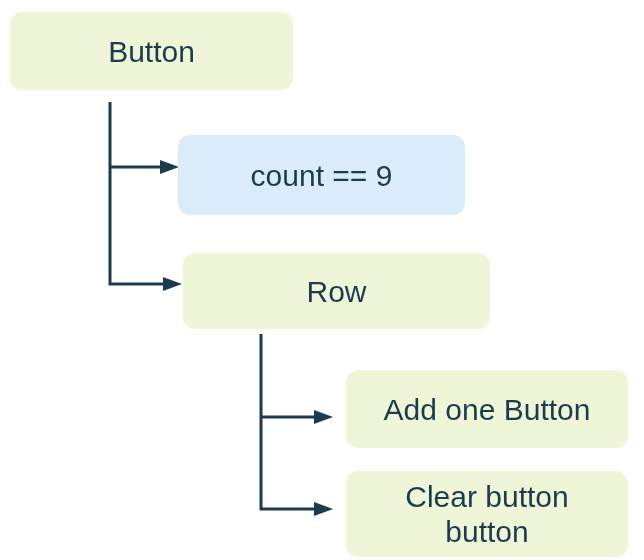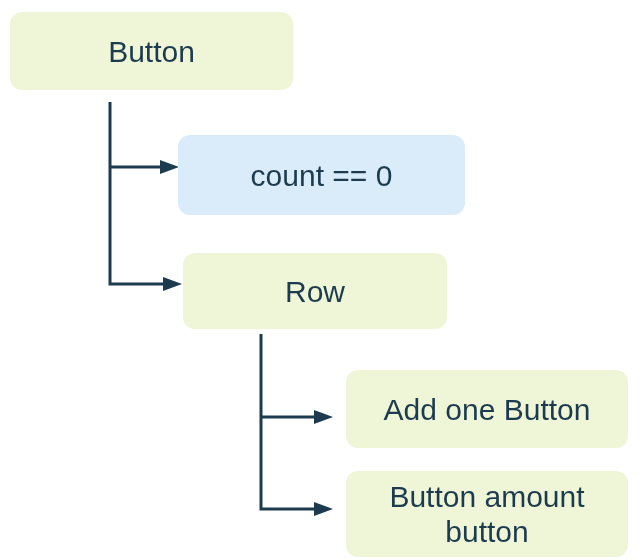--- a/index.html
+++ b/index.html
@@ -52,21 +52,21 @@
     font-size: 30px;
     line-height: 35px;
     color: var(--text);
     white-space: pre-line;
   }
   .node.widget { background: var(--widget-fill); }
   .node.condition { background: var(--condition-fill); }
 
   .node-column    { left: 10px;  top: 12px;  width: 283px; height: 78px; }
   .node-condition { left: 178px; top: 135px; width: 287px; height: 80px; }
-  .node-row       { left: 183px; top: 253px; width: 264px; height: 76px; }
+  .node-row       { left: 183px; top: 253px; width: 307px; height: 76px; }
   .node-add       { left: 346px; top: 370px; width: 282px; height: 78px; }
   .node-clear     { left: 346px; top: 471px; width: 282px; height: 86px; }
 </style>
 </head>
 <body>
 
 <div class="canvas">
 
   <svg class="edges" viewBox="0 0 644 560" xmlns="http://www.w3.org/2000/svg">
 
@@ -89,29 +89,29 @@
       <path d="M261 417 L314 417"></path>
       <polygon points="314,410 314,424 333,417"></polygon>
     </g>
   </svg>
 
   <div class="node widget node-column">
     <span>Button</span>
   </div>
 
   <div class="node condition node-condition">
-    <span>count == 0</span>
+    <span>count == 9</span>
   </div>
 
   <div class="node widget node-row">
     <span>Row</span>
   </div>
 
   <div class="node widget node-add">
     <span>Add one Button</span>
   </div>
 
   <div class="node widget node-clear">
-    <span>Button amount
+    <span>Clear button
 button</span>
   </div>
 
 </div>
 
 </body></html>

